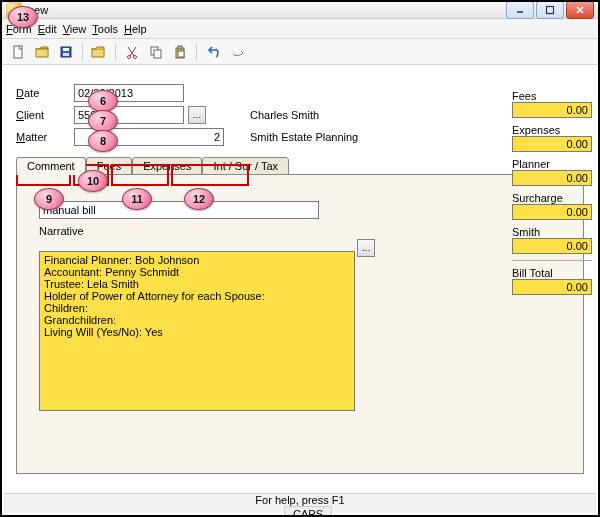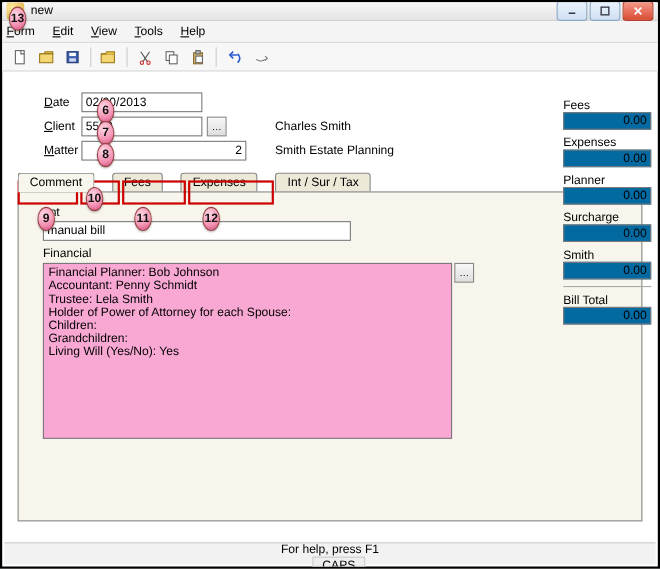--- a/index.html
+++ b/index.html
@@ -47,21 +47,21 @@
     border-color: #b33a26;
     color: #fff;
     font-weight: bold;
   }
   
   .menubar {
     height: 20px;
     display: flex;
     align-items: center;
     padding: 0 4px;
-    gap: 16px;
+    gap: 6px;
     border-bottom: 1px solid #d8d8d8;
     background: #f4f4f4;
   }
   .menubar span { cursor: default; }
   .menubar span u { text-decoration: underline; }
   
   .toolbar {
     height: 26px;
     display: flex;
     align-items: center;
@@ -84,21 +84,21 @@
     top: 74px; left: 10px; right: 10px; bottom: 26px;
   }
   .form-grid {
     display: grid;
     grid-template-columns: 50px 160px auto;
     row-gap: 4px;
     column-gap: 8px;
     align-items: center;
     margin: 8px 4px 10px 4px;
   }
-  .form-label { text-align: left; margin-left: 24px; }
+  .form-label { text-align: left; }
   .form-label u { text-decoration: underline; }
   input.text {
     height: 18px;
     border: 1px solid #7a7a7a;
     padding: 1px 3px;
     font: inherit;
     background: #fff;
   }
   .client-row { display: flex; align-items: center; gap: 4px; }
   .client-row input.text { width: 110px; }
@@ -107,21 +107,21 @@
     border: 1px solid #888;
     background: linear-gradient(#f8f8f8,#ddd);
     font-size: 9px;
     display: flex; align-items: center; justify-content: center;
   }
   .matter-input { text-align: right; width: 150px; }
   .readout { margin-left: 8px; }
   
   .tabs-row {
     display: flex;
-    gap: 16px;
+    gap: 0;
     margin-left: 4px;
     position: relative;
   }
   .tab {
     border: 1px solid #888;
     border-bottom: 1px solid #888;
     background: #ece9d8;
     padding: 2px 10px;
     position: relative;
     top: 1px;
@@ -144,27 +144,28 @@
     margin: 0 4px;
     background: #f8f6ec;
     padding: 10px;
     height: 300px;
     position: relative;
   }
   .panel-field-label { margin: 2px 0 2px 0; }
   .panel-input-row { display: flex; align-items: center; gap: 4px; }
   .panel-input-row input.text { flex: 0 0 280px; }
   .narrative-box {
-    width: 372px; height: 160px;
+    width: 316px; height: 160px;
     border: 1px solid #7a7a7a;
-    background: #f9a8d4;
+    background: #fde047;
     padding: 2px 4px;
     font: inherit;
     white-space: pre-wrap;
     overflow: hidden;
+    margin-top: 12px;
   }
   .ellipsis-btn {
     width: 18px; height: 18px;
     border: 1px solid #888;
     background: linear-gradient(#f8f8f8,#ddd);
     font-size: 9px;
     display: flex; align-items: center; justify-content: center;
     align-self: flex-start;
     margin-left: 2px;
   }
@@ -172,21 +173,21 @@
   .totals {
     position: absolute;
     right: 6px;
     top: 88px;
     width: 80px;
   }
   .totals .tot-row { margin-bottom: 6px; }
   .totals .tot-label { font-size: 11px; }
   .totals .tot-box {
     border: 1px solid #7a7a7a;
-    background: #0369a1;
+    background: #fde047;
     height: 16px;
     text-align: right;
     padding: 1px 3px;
     font: inherit;
   }
   .totals hr { border: none; border-top: 1px solid #aaa; margin: 4px 0 6px 0; }
   
   .statusbar {
     position: absolute;
     left: 2px; right: 2px; bottom: 2px;
@@ -202,21 +203,21 @@
   .statusbar .spacer { flex: 1; }
   .status-cell {
     border: 1px solid #ccc;
     padding: 1px 8px;
     margin-left: 16px;
     background: #eee;
   }
   
   .bubble {
     position: absolute;
-    width: 16px; height: 22px;
+    width: 30px; height: 22px;
     border-radius: 50%;
     background: radial-gradient(circle at 35% 30%, #ffd9e6, #f48fb1 60%, #c74d7c);
     border: 1px solid #944;
     color: #111;
     font-weight: bold;
     font-size: 11px;
     display: flex; align-items: center; justify-content: center;
     z-index: 50;
     box-shadow: 0 1px 2px rgba(0,0,0,.3);
     pointer-events: none;
@@ -354,21 +355,21 @@
         <span>Int / Sur / Tax</span>
       </div>
   </div>
 
   <div class="tab-panel">
     <div style="margin-left:12px">
       <div class="panel-field-label">ent</div>
       <div class="panel-input-row">
         <input class="text" style="width: 280px;" value="manual bill">
       </div>
-      <div class="panel-field-label" style="margin-top:6px">Financial</div>
+      <div class="panel-field-label" style="margin-top:6px">Narrative</div>
       <div style="display:flex">
         <div class="narrative-box">Financial Planner: Bob Johnson
 Accountant: Penny Schmidt
 Trustee: Lela Smith
 Holder of Power of Attorney for each Spouse:
 Children:
 Grandchildren:
 Living Will (Yes/No): Yes</div>
         <div class="ellipsis-btn">…</div>
       </div>

